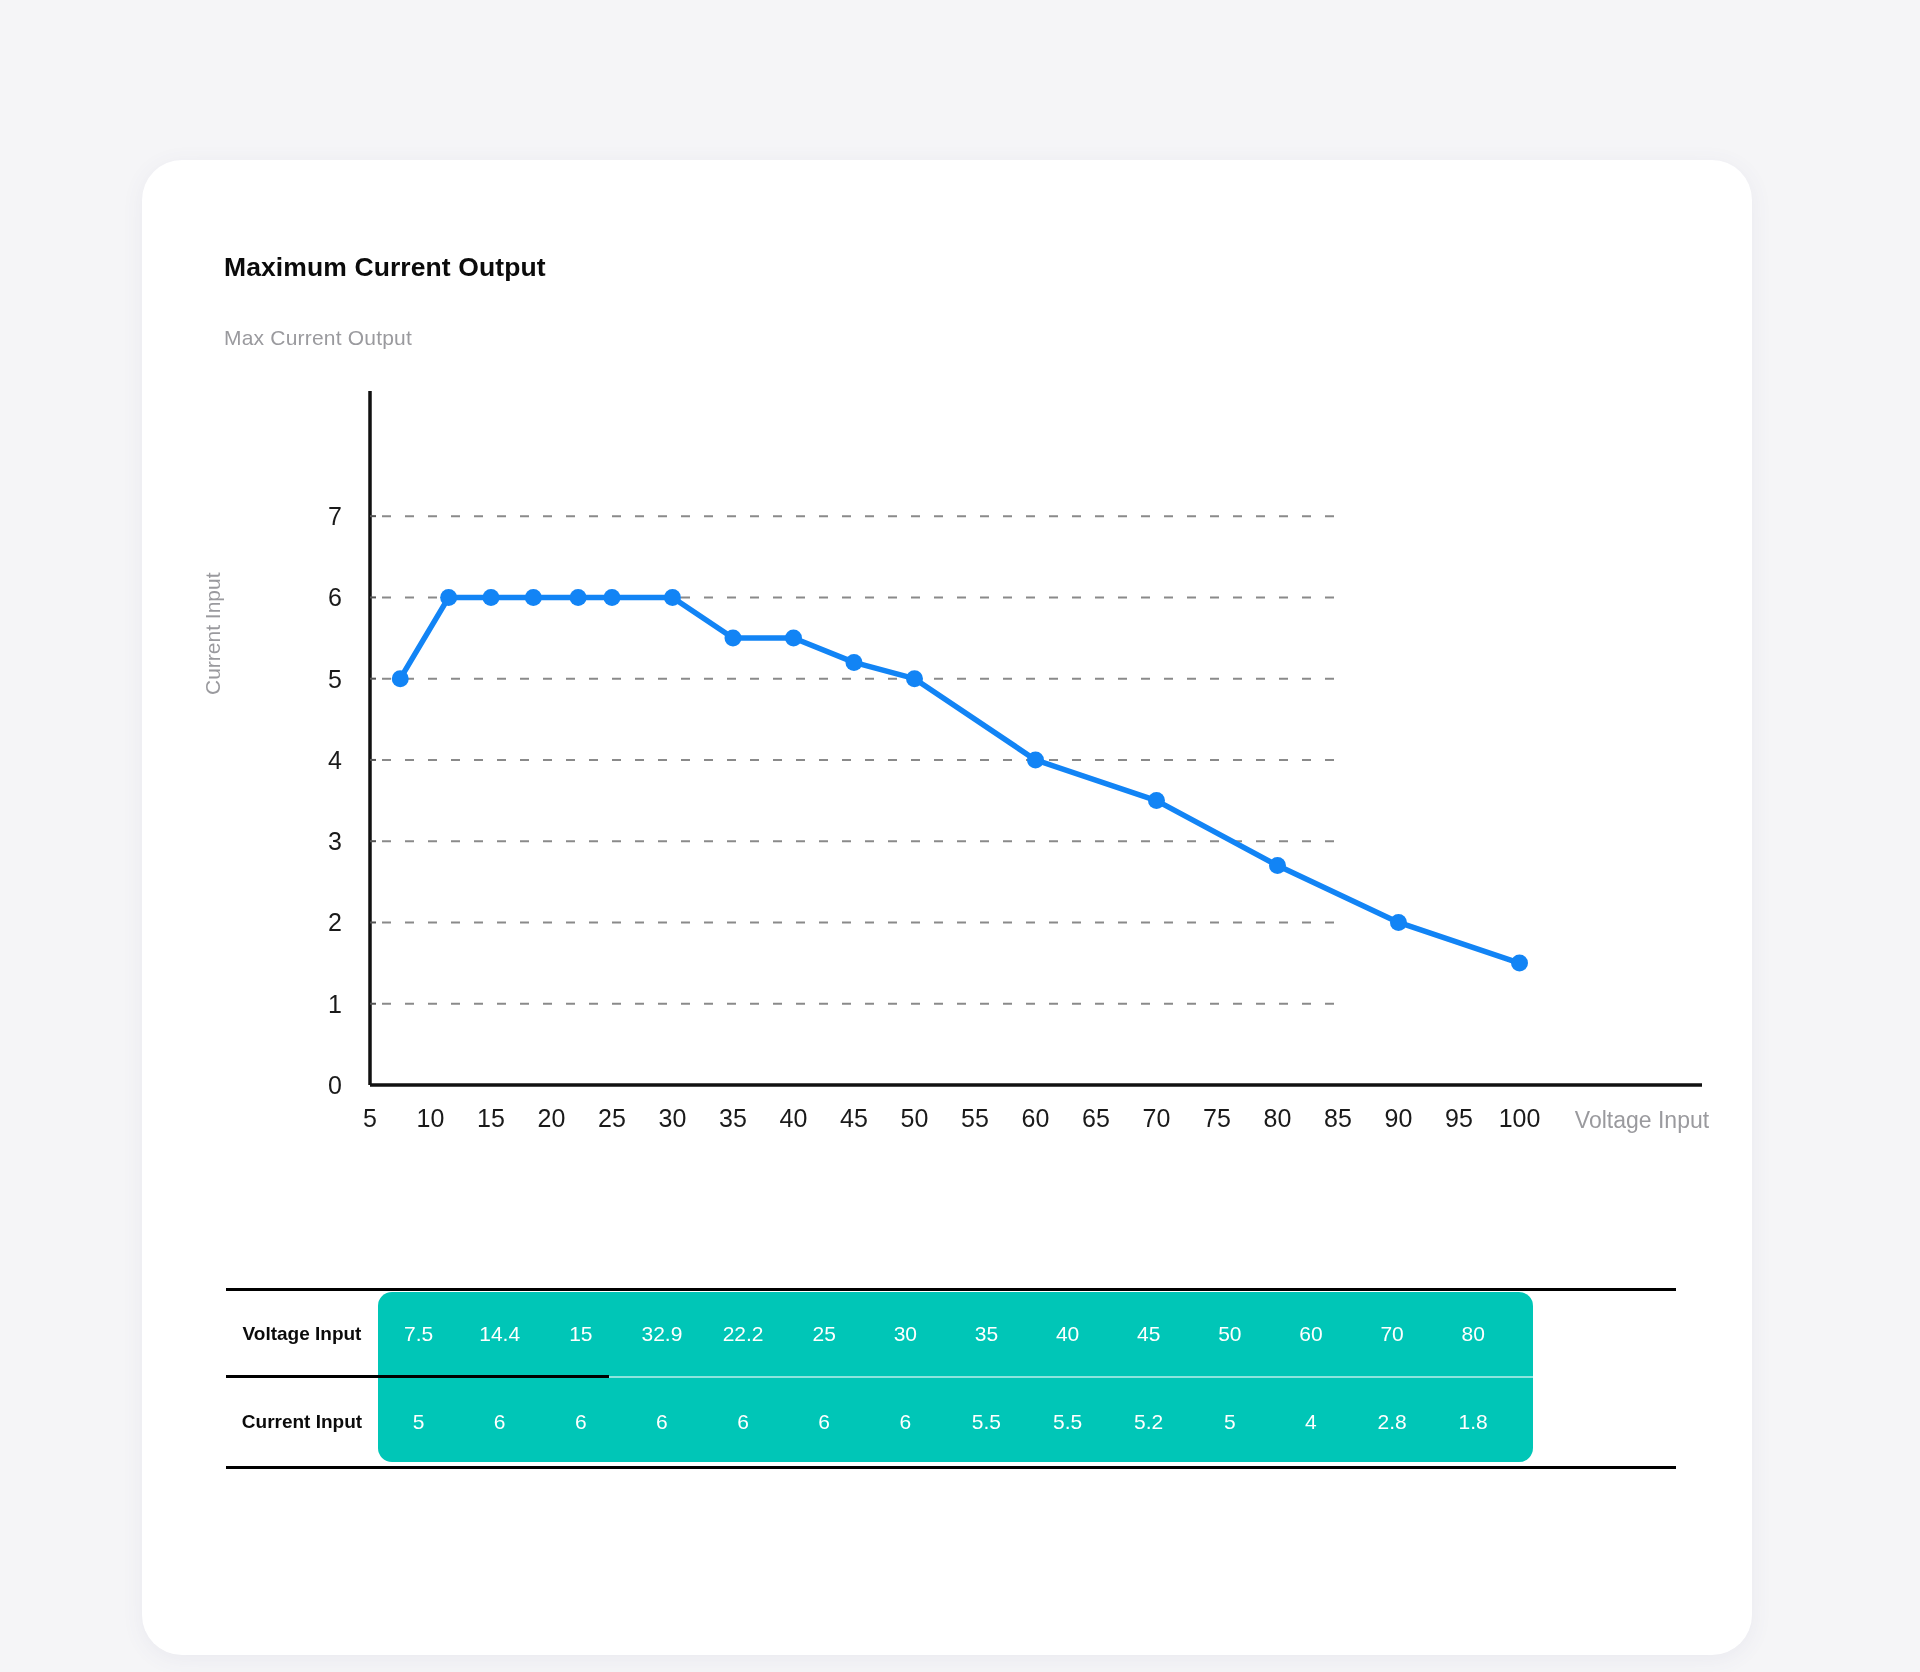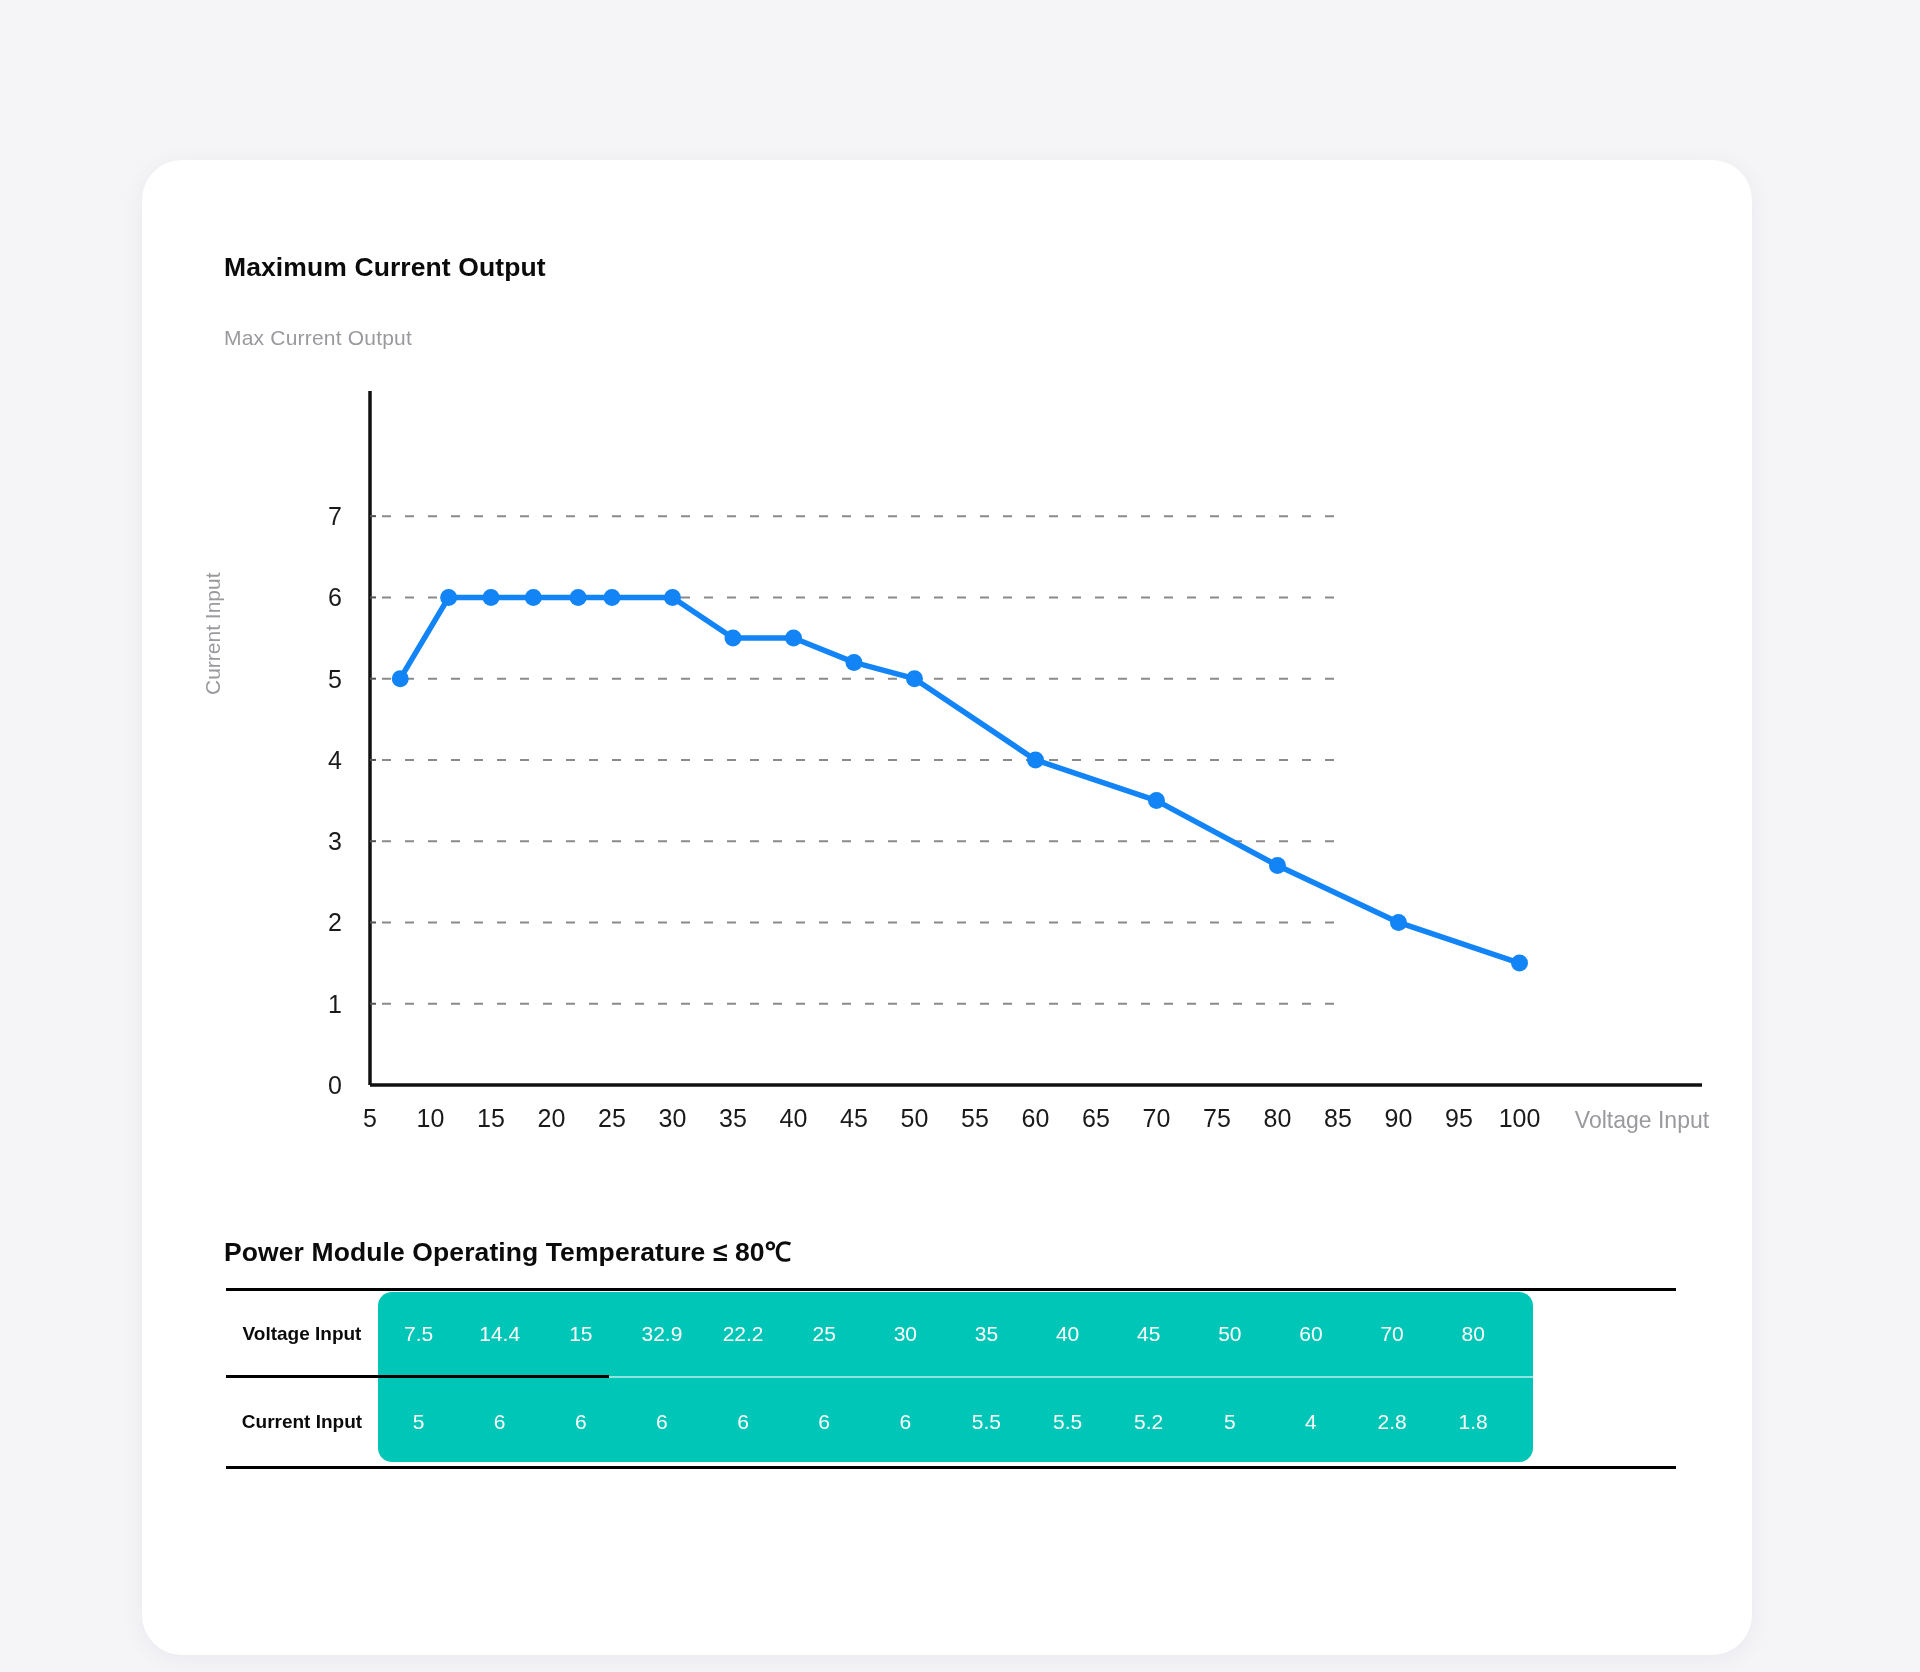--- a/index.html
+++ b/index.html
@@ -239,21 +239,20 @@
           <circle cx="672" cy="297.4177215189874" r="8.5" fill="#1284f5"></circle>
           <circle cx="732.5" cy="313.6708860759494" r="8.5" fill="#1284f5"></circle>
           <circle cx="853.5" cy="394.93670886075955" r="8.5" fill="#1284f5"></circle>
           <circle cx="974.5" cy="435.5696202531646" r="8.5" fill="#1284f5"></circle>
           <circle cx="1095.5" cy="500.5822784810127" r="8.5" fill="#1284f5"></circle>
           <circle cx="1216.5" cy="557.4683544303798" r="8.5" fill="#1284f5"></circle>
           <circle cx="1337.5" cy="598.1012658227849" r="8.5" fill="#1284f5"></circle>
         </svg>
     </div>
 
-    <div class="table-heading">Power Module Operating Temperature ≤ 80℃</div>
 
     <div class="table-block">
       <div class="teal-panel"></div>
       <div class="teal-divider"></div>
       <div class="rule rule-top"></div>
       <div class="rule rule-mid"></div>
       <div class="rule rule-bot"></div>
 
       <div class="row row-1">
         <div class="row-label">Voltage Input</div>

